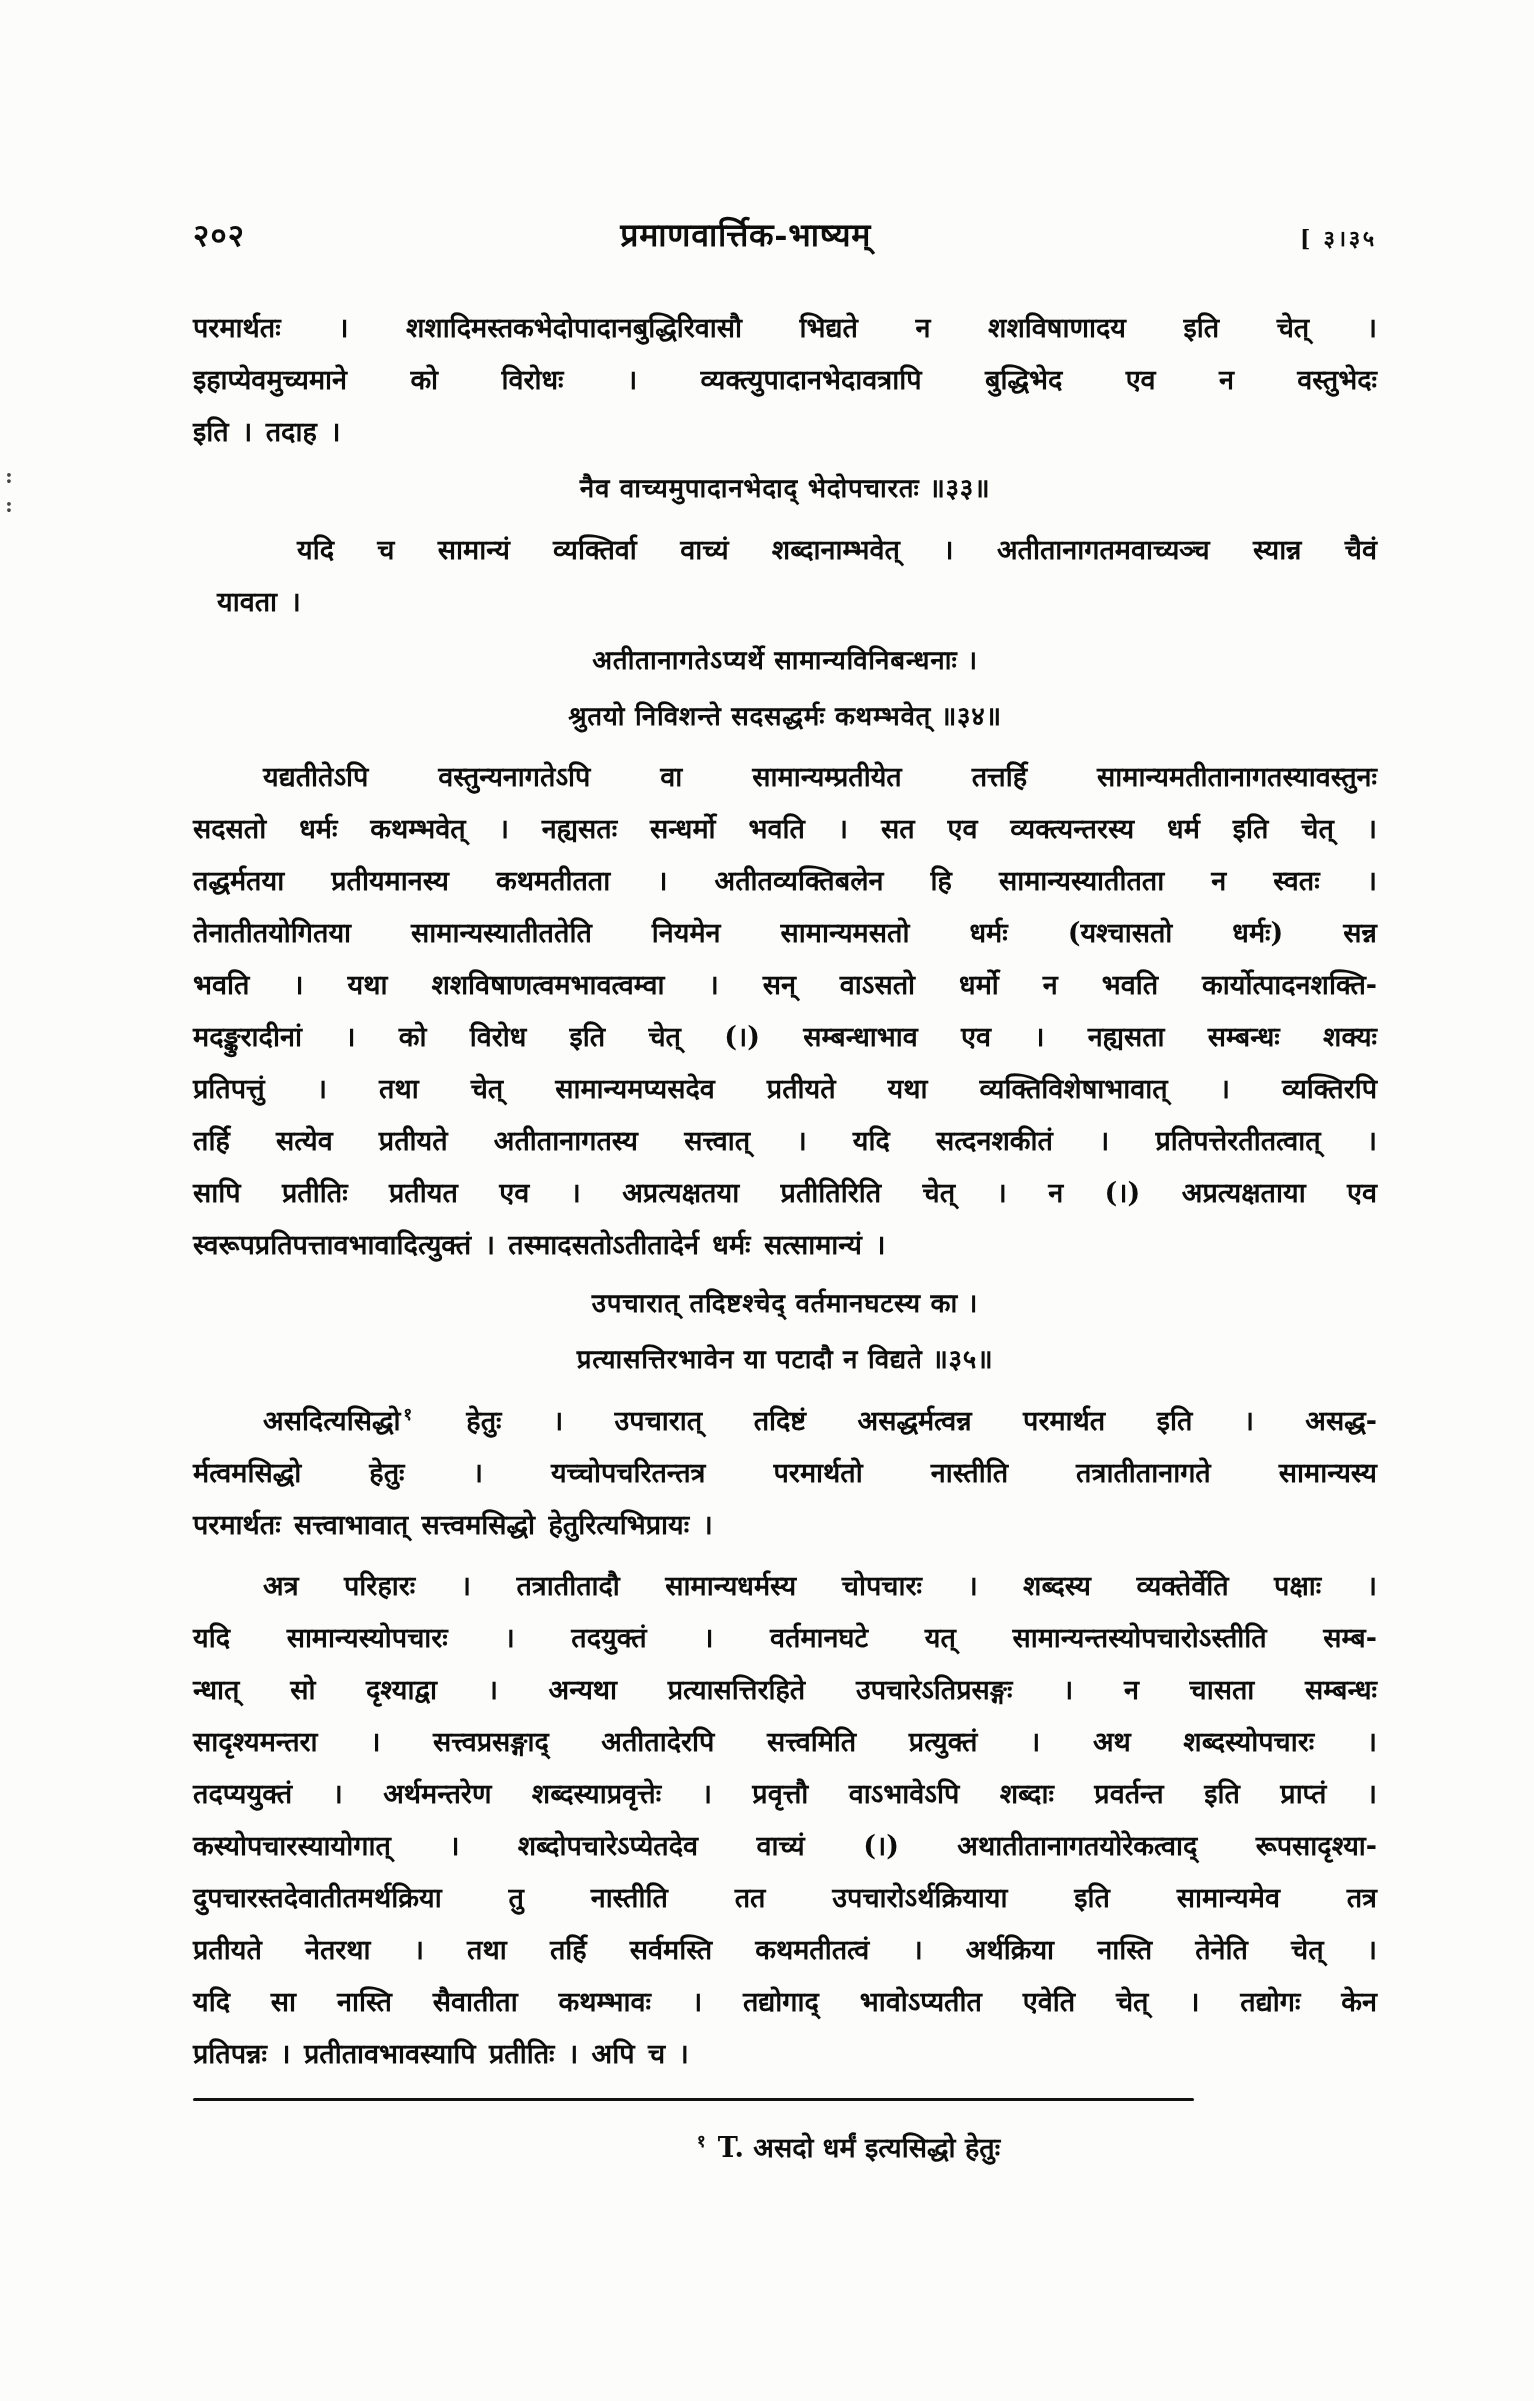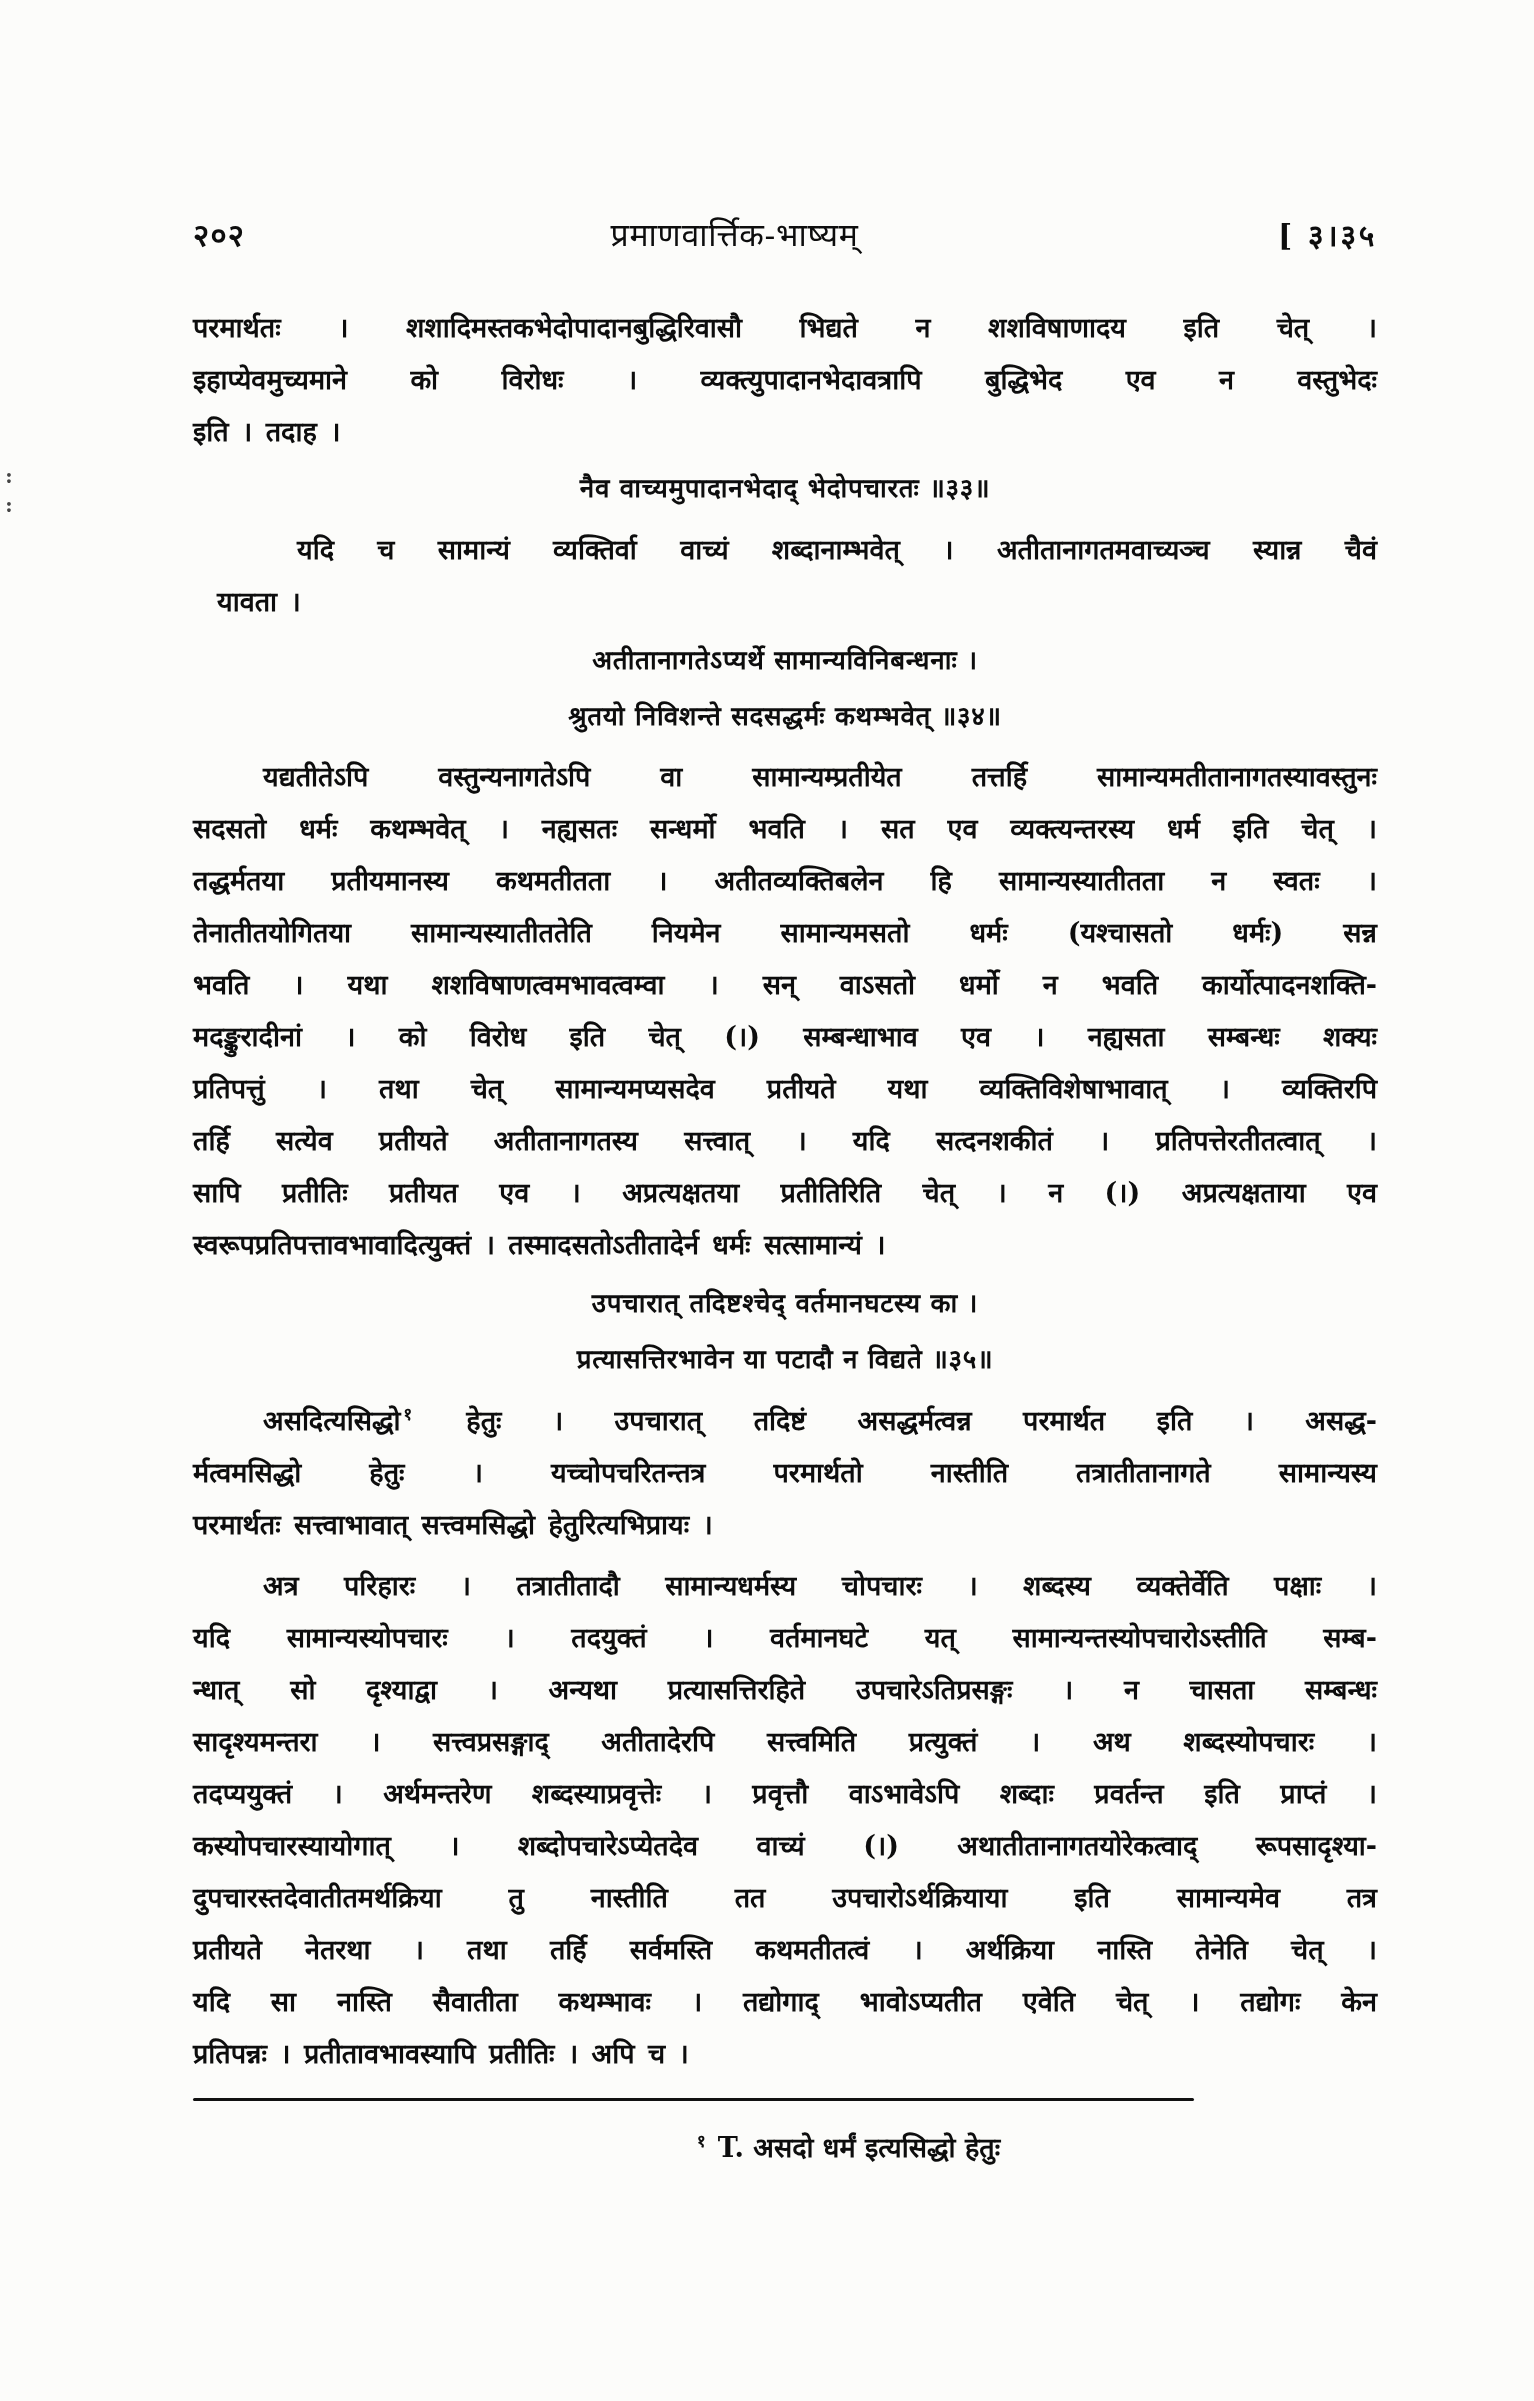--- a/index.html
+++ b/index.html
@@ -11,22 +11,22 @@
     font-family:"DejaVu Serif","Liberation Serif",serif;
     color:#0d0d0d;
     overflow:hidden;
     padding-left:9px;
   }
   .header{
     position:absolute;top:212px;left:193px;width:1184px;
     display:flex;justify-content:space-between;align-items:baseline;
   }
   .page-number{font-size:31px;font-weight:700;letter-spacing:1.3px;}
-  .page-title{font-size:32px;font-weight:400;letter-spacing:0.7px;transform:translateX(-27px);}
-  .verse-ref{font-size:30px;font-weight:700;letter-spacing:2.7px;}
+  .page-title{font-size:32px;font-weight:700;letter-spacing:0.7px;transform:translateX(-27px);}
+  .verse-ref{font-size:22px;font-weight:700;letter-spacing:2.7px;}
   .content{
     position:absolute;top:302px;left:193px;width:1184px;
   }
   .line{
     font-size:27px;font-weight:700;line-height:52px;height:52px;
     text-align:justify;text-align-last:justify;
     white-space:normal;overflow:visible;
     word-spacing:4px;
   }
   .line.short{text-align:left;text-align-last:left;}

